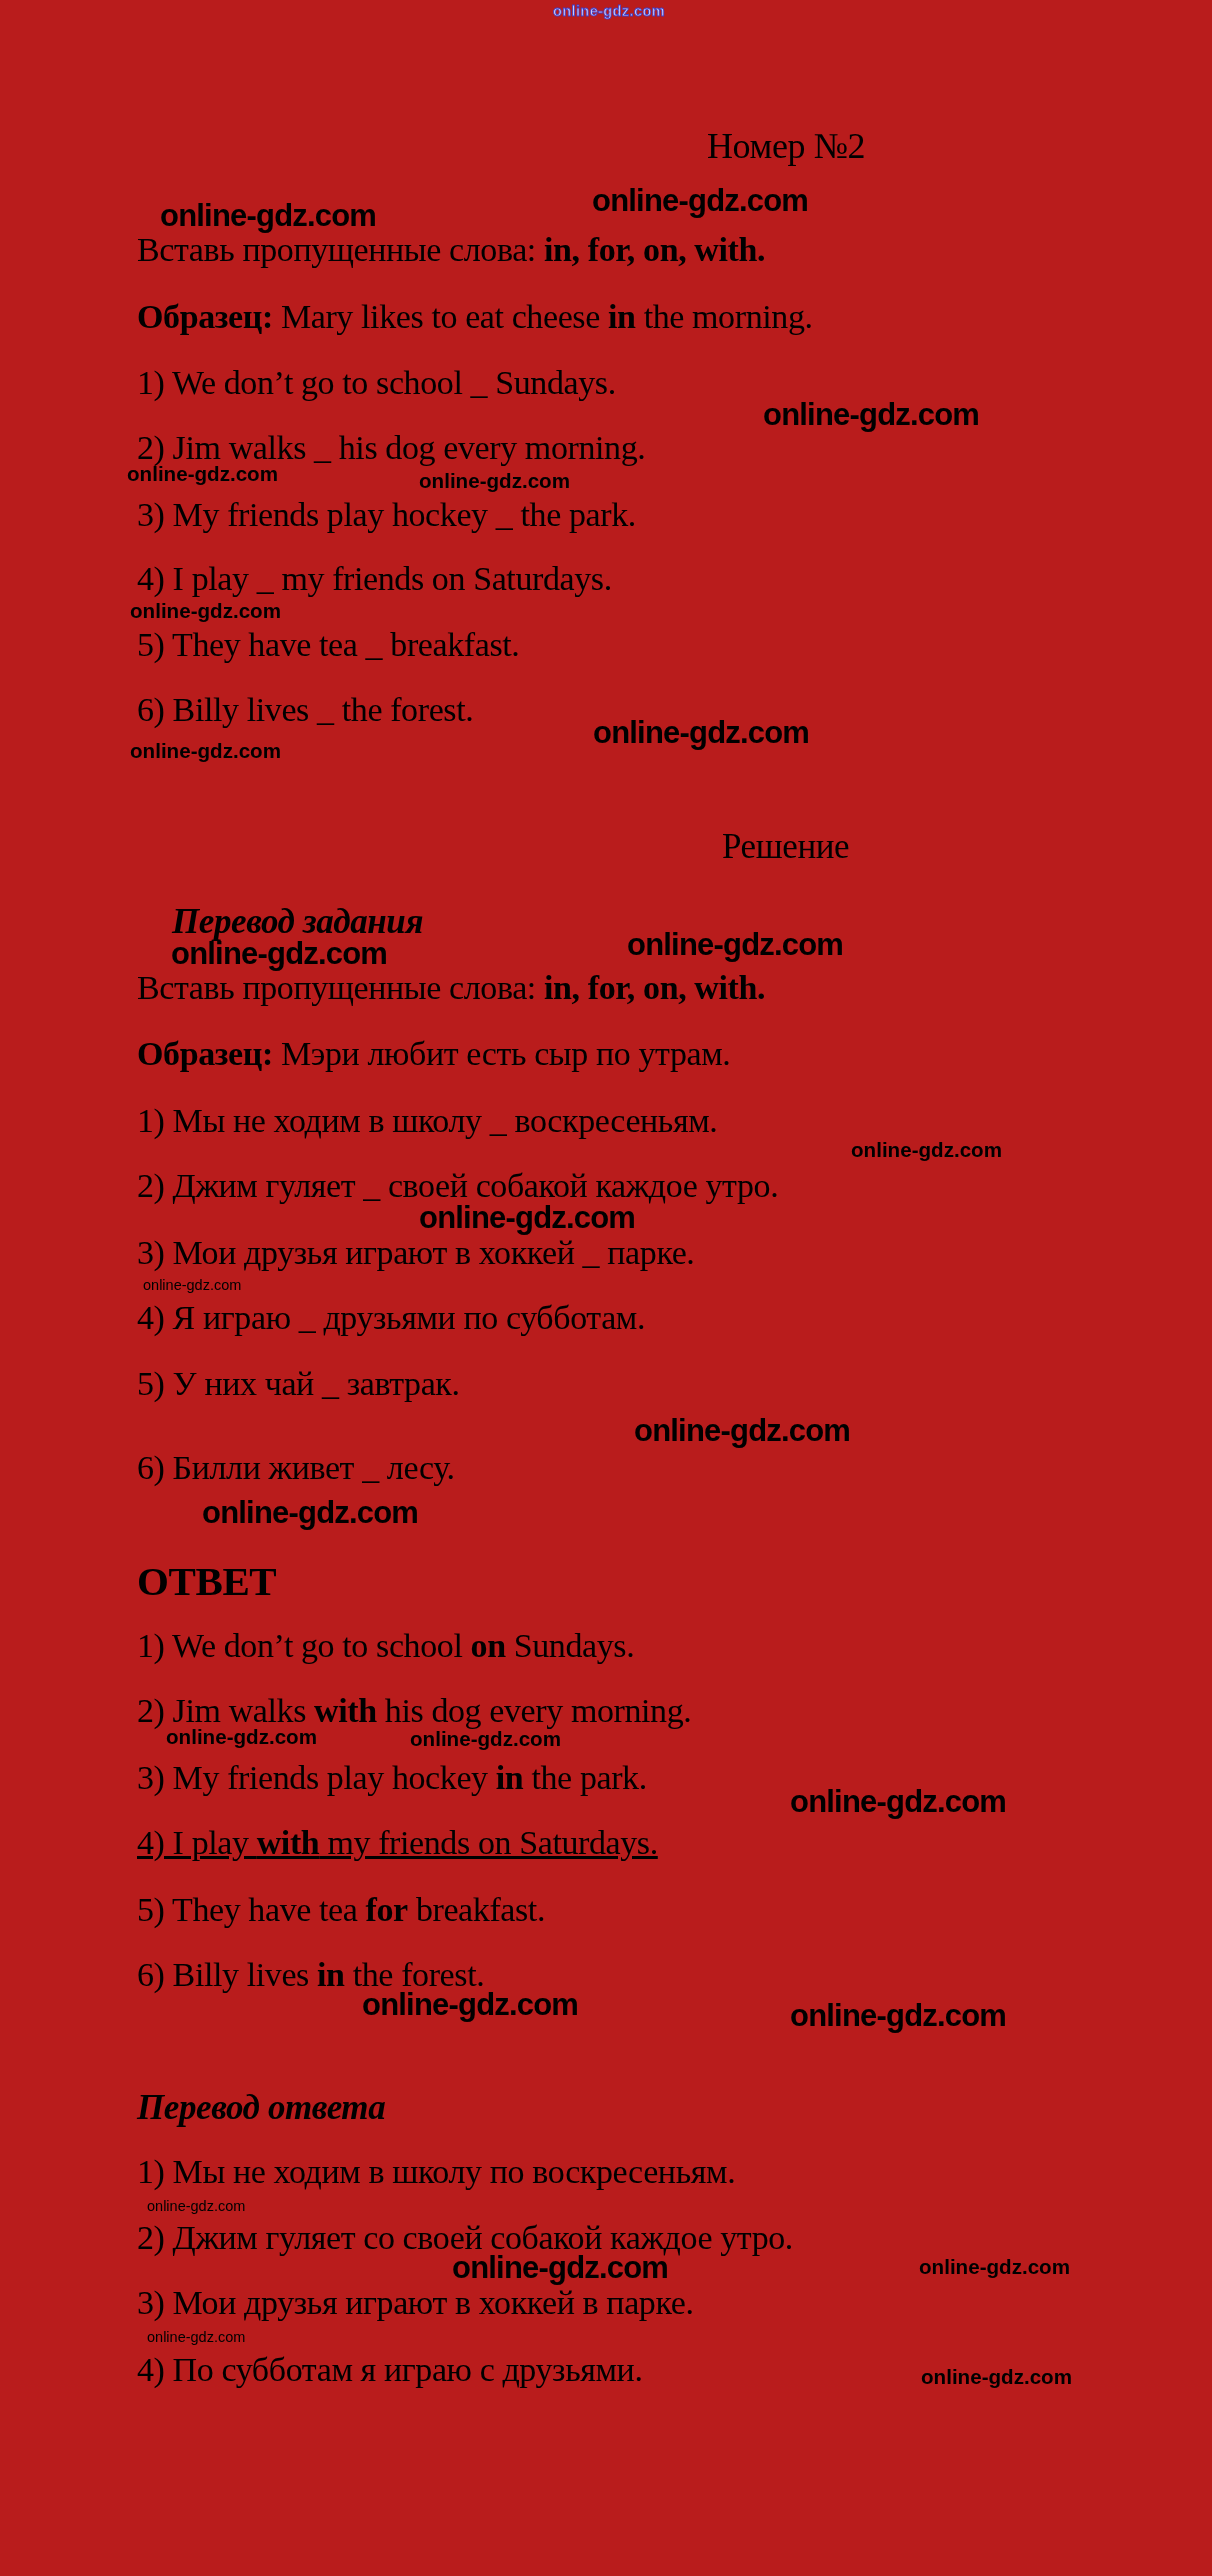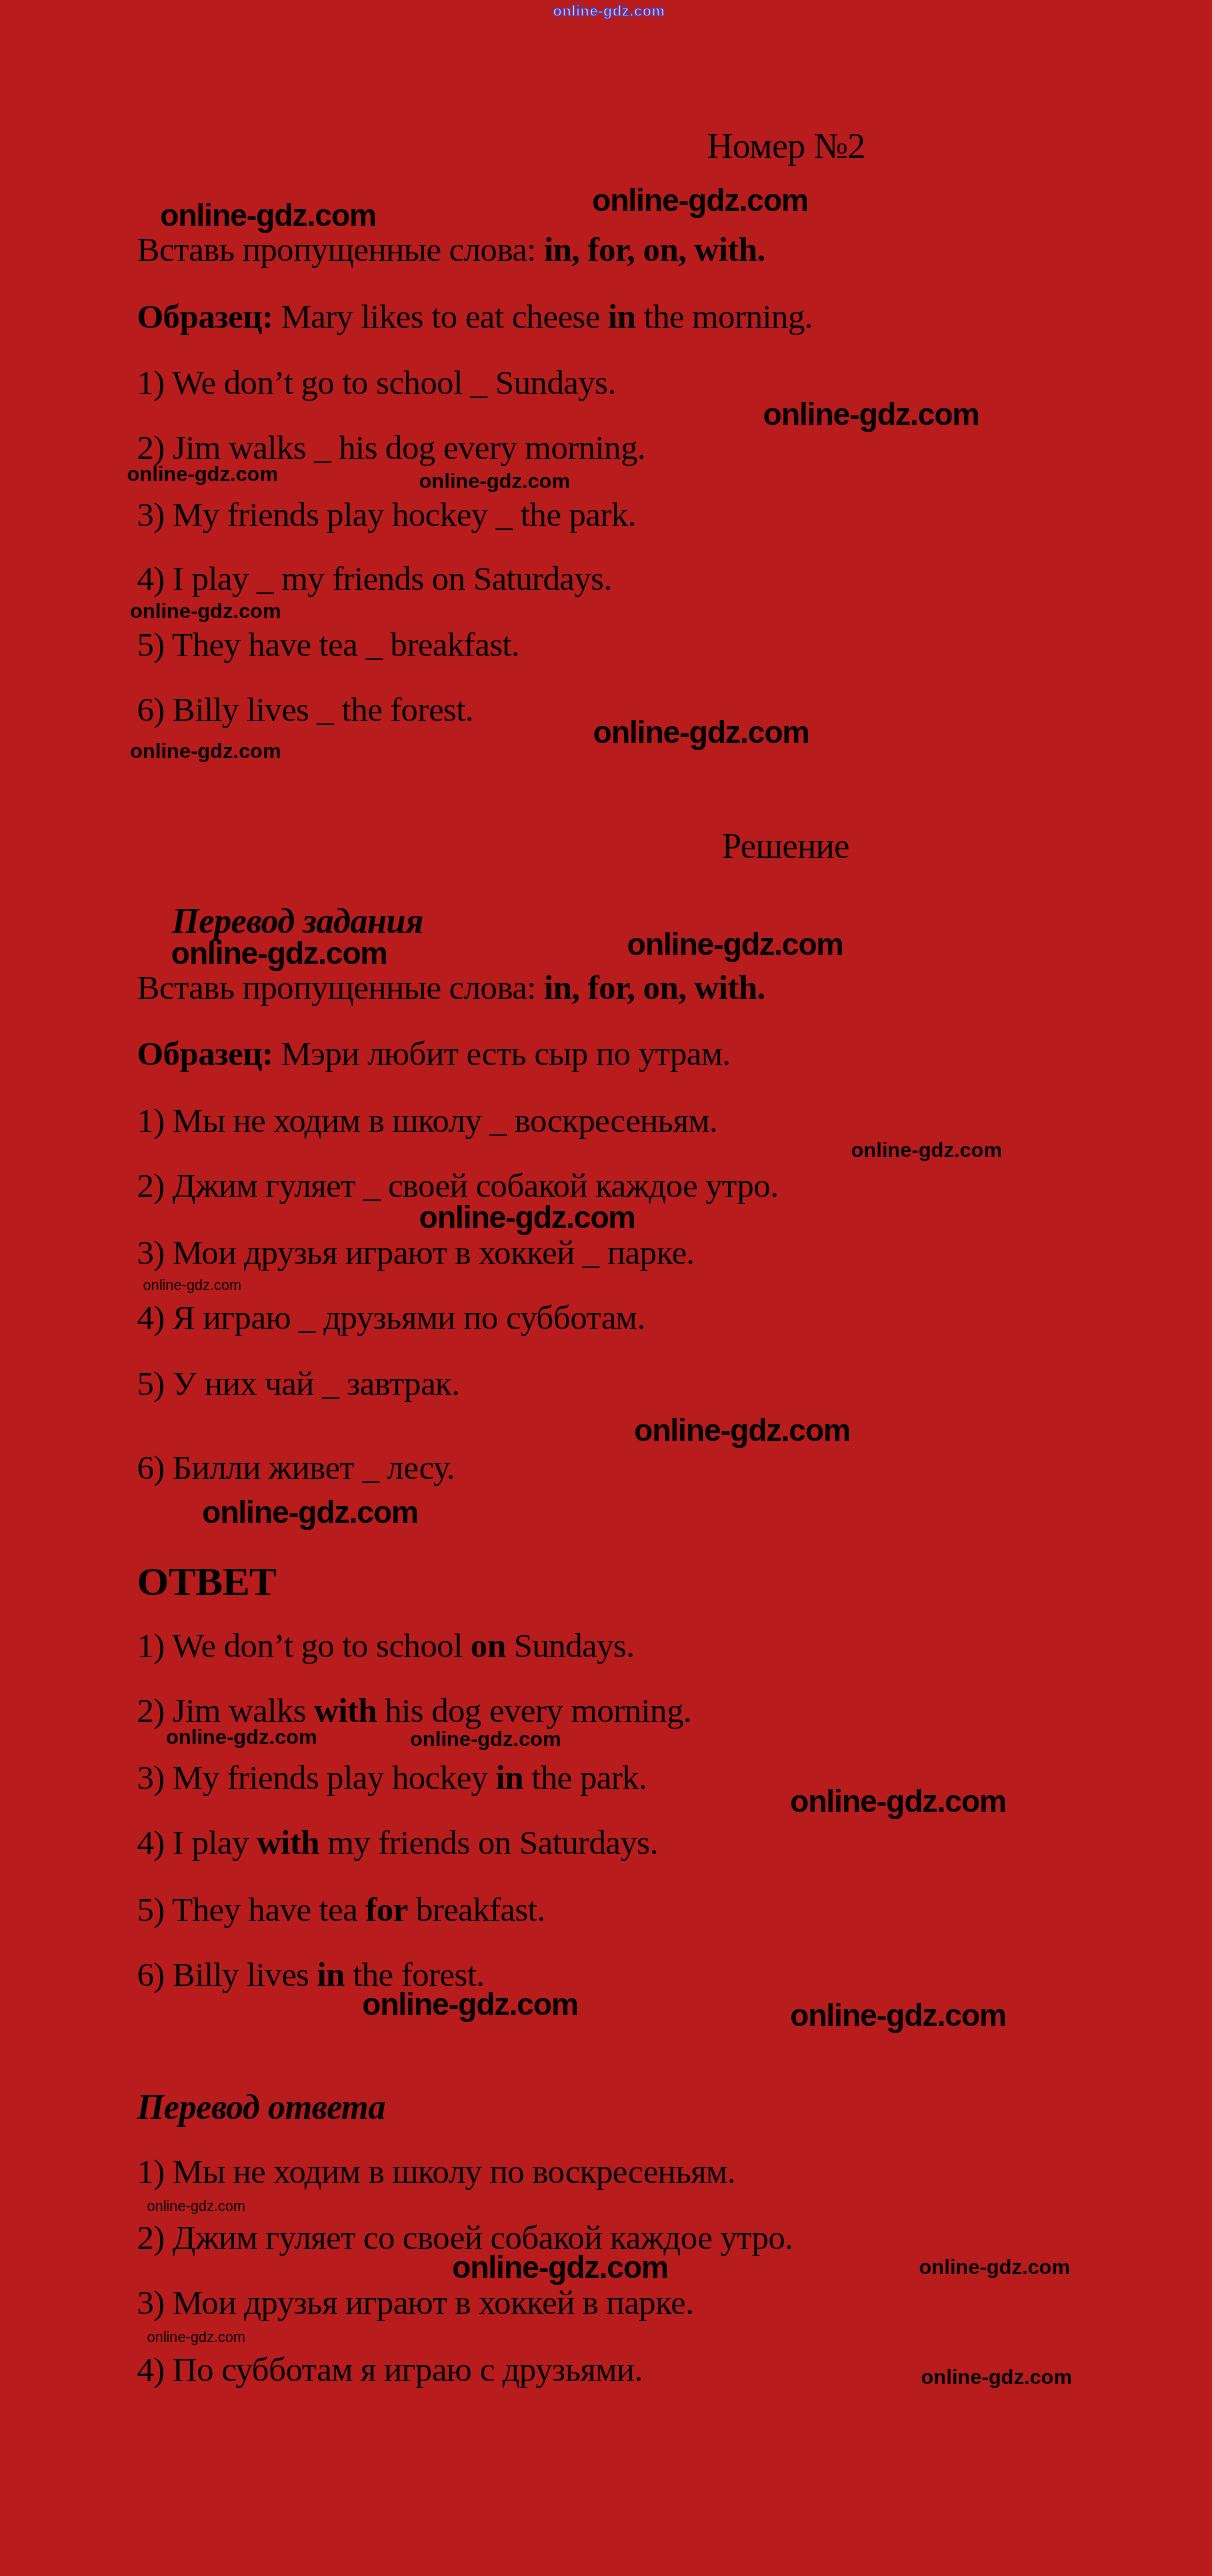--- a/index.html
+++ b/index.html
@@ -95,21 +95,21 @@
   <div class="line" style="left:137px; top:1429px;margin-top:20px;"><span>6) Билли живет _ лесу.</span></div>
   <div class="wm wm-lg" style="left:202px; top:1497px;">online-gdz.com</div>
 
   <div class="line heading-b" style="left:137px; top:1559px;">ОТВЕТ</div>
   <div class="line" style="left:137px; top:1627px;"><span>1) We don’t go to school </span><span class="b">on</span><span> Sundays.</span></div>
   <div class="line" style="left:137px; top:1692px;"><span>2) Jim walks </span><span class="b">with</span><span> his dog every morning.</span></div>
   <div class="wm wm-md" style="left:166px; top:1726px;">online-gdz.com</div>
   <div class="wm wm-md" style="left:410px; top:1728px;">online-gdz.com</div>
   <div class="line" style="left:137px; top:1759px;"><span>3) My friends play hockey </span><span class="b">in</span><span> the park.</span></div>
   <div class="wm wm-lg" style="left:790px; top:1786px;">online-gdz.com</div>
-  <div class="line" style="left:137px; top:1824px;"><span>4) I play </span><span class="b">with</span><span> my friends on Saturdays.</span></div>
+  <div class="line" style="left:137px; top:1824px;text-decoration:underline;"><span>4) I play </span><span class="b">with</span><span> my friends on Saturdays.</span></div>
   <div class="line" style="left:137px; top:1891px;"><span>5) They have tea </span><span class="b">for</span><span> breakfast.</span></div>
   <div class="line" style="left:137px; top:1956px;"><span>6) Billy lives </span><span class="b">in</span><span> the forest.</span></div>
   <div class="wm wm-lg" style="left:362px; top:1989px;">online-gdz.com</div>
   <div class="wm wm-lg" style="left:790px; top:2000px;">online-gdz.com</div>
 
   <div class="line heading-bi" style="left:137px; top:2088px;">Перевод ответа</div>
   <div class="line" style="left:137px; top:2153px;"><span>1) Мы не ходим в школу по воскресеньям.</span></div>
   <div class="wm wm-xs" style="left:147px; top:2199px;">online-gdz.com</div>
   <div class="line" style="left:137px; top:2219px;"><span>2) Джим гуляет со своей собакой каждое утро.</span></div>
   <div class="wm wm-lg" style="left:452px; top:2252px;">online-gdz.com</div>

